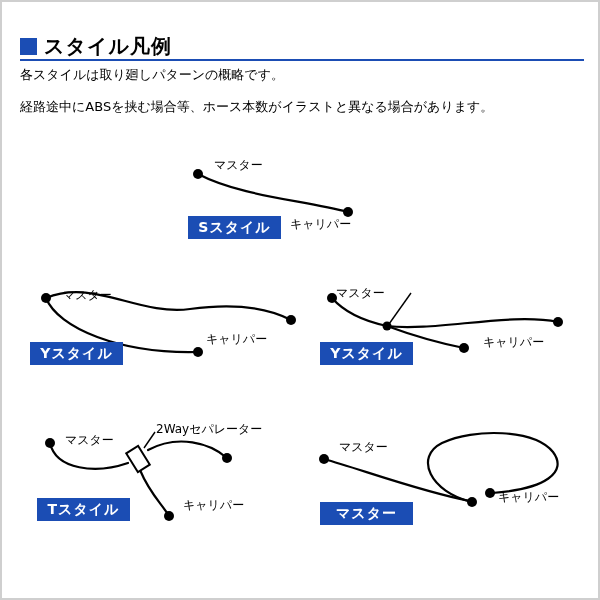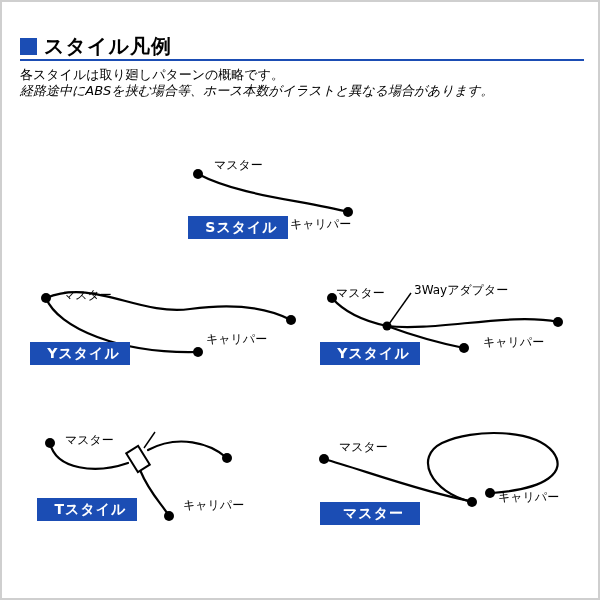--- a/index.html
+++ b/index.html
@@ -20,40 +20,39 @@
     top: 31px;
     display: flex;
     align-items: center;
     gap: 7px;
   }
   .title-square { width: 17px; height: 17px; background: #1b4db4; flex: 0 0 auto; }
   .title { margin: 0; font-size: 20px; font-weight: bold; letter-spacing: 1px; }
   .title-rule { position: absolute; left: 18px; top: 57px; width: 564px; height: 2px; background: #1b4db4; }
   .desc { position: absolute; left: 18px; margin: 0; font-size: 13px; line-height: 18px; }
   .desc1 { top: 64px; }
-  .desc2 { top: 80px; font-style: italic; }
+  .desc2 { top: 96px; }
   .svg-layer { position: absolute; left: 0; top: 0; }
   .hose { fill: none; stroke: #000000; stroke-width: 2.2; stroke-linecap: round; }
   .leader { stroke: #000000; stroke-width: 1.4; }
   .dot { fill: #000000; stroke: none; }
   .separator-box { fill: #ffffff; stroke: #000000; stroke-width: 2; }
   .lbl { position: absolute; font-size: 12px; white-space: nowrap; text-align: center; }
   .pill {
     position: absolute;
     width: 93px;
     height: 23px;
     background: #1b4db4;
     color: #ffffff;
     font-size: 14px;
     font-weight: bold;
     display: flex;
     align-items: center;
     justify-content: center;
     letter-spacing: 1px;
-    padding-left: 7px;
   }
 </style>
 </head>
 <body>
 
 <div class="frame">
 
   <div class="title-row">
     <span class="title-square"></span>
     <h1 class="title">スタイル凡例</h1>
@@ -110,23 +109,23 @@
     </g>
   </svg>
 
   <div class="lbl" style="left:212px; top:155px">マスター</div>
   <div class="lbl" style="left:288px; top:214px">キャリパー</div>
 
   <div class="lbl" style="left:61px; top:285px">マスター</div>
   <div class="lbl" style="left:204px; top:329px">キャリパー</div>
 
   <div class="lbl" style="left:334px; top:283px">マスター</div>
-  <div class="lbl" style="left:412px; top:280px">3Wayアダプター</div>
   <div class="lbl" style="left:481px; top:332px">キャリパー</div>
 
+  <div class="lbl" style="left:154px; top:419px">2Wayセパレーター</div>
   <div class="lbl" style="left:63px; top:430px">マスター</div>
   <div class="lbl" style="left:181px; top:495px">キャリパー</div>
 
   <div class="lbl" style="left:337px; top:437px">マスター</div>
   <div class="lbl" style="left:496px; top:487px">キャリパー</div>
 
   <div class="pill" style="left:186px; top:214px">Sスタイル</div>
   <div class="pill" style="left:28px;  top:340px">Yスタイル</div>
   <div class="pill" style="left:35px;  top:496px">Tスタイル</div>
   <div class="pill" style="left:318px; top:340px">Yスタイル</div>

